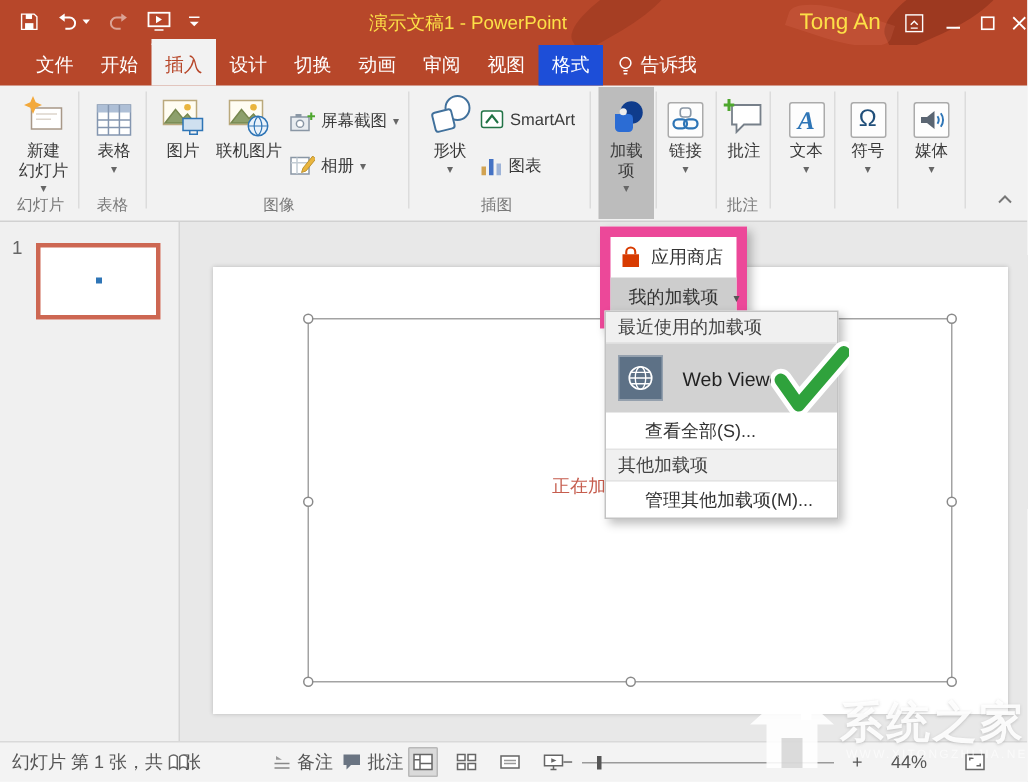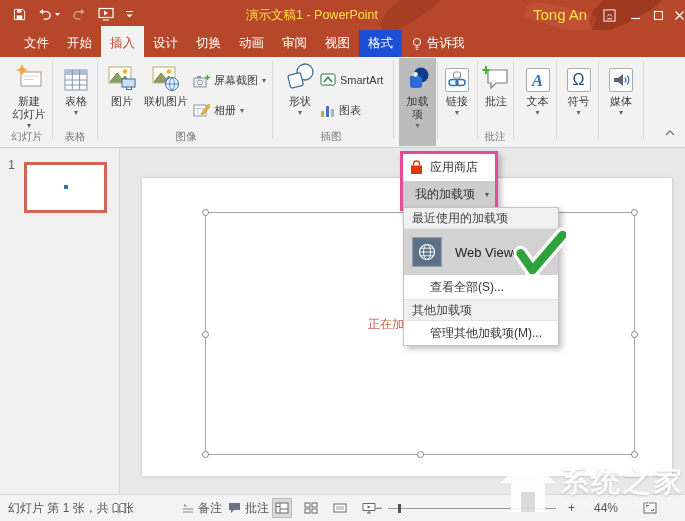--- a/index.html
+++ b/index.html
@@ -43,21 +43,21 @@
   .slide-num{position:absolute;left:8px;top:10px;color:#666;font-size:12.5px}
   .thumb{position:absolute;left:24px;top:14px;width:83px;height:51px;background:#fff;border:3px solid #cd6752}
   .thumb-dot{position:absolute;width:4px;height:4px;background:#2e75b6;left:37px;top:20px}
   .canvas{position:absolute;top:148px;left:121px;right:0;bottom:27px;background:#e8e8e8}
   .slide{position:absolute;left:21px;top:30px;width:530px;height:298px;background:#fff;box-shadow:0 0 3px rgba(0,0,0,.2)}
   .sel{position:absolute;left:63px;top:34px;width:430px;height:243px;border:1px solid #a3a3a3}
   .hdl{position:absolute;width:7px;height:7px;border:1px solid #8a8a8a;background:#fff;border-radius:50%}
   .loading{position:absolute;left:226px;top:138px;color:#c65d4e;font-size:12px;white-space:nowrap}
 
   
-  .menu1{position:absolute;left:400px;top:151px;width:98px;background:#fff;border:3px solid #ec4899;box-shadow:3px 3px 6px rgba(0,0,0,.25);z-index:40}
+  .menu1{position:absolute;left:400px;top:151px;width:98px;background:#fff;border:7px solid #ec4899;box-shadow:3px 3px 6px rgba(0,0,0,.25);z-index:40}
   .m1row{height:27px;display:flex;align-items:center;gap:6px;padding:0 6px;font-size:12px;color:#333;white-space:nowrap}
   .m1row.hl{background:#cdcdcd}
   .m1row .arr2{margin-left:4px;font-size:8px;color:#555}
   .menu2{position:absolute;left:403px;top:207px;width:156px;background:#fff;border:1px solid #c3c3c3;box-shadow:3px 3px 6px rgba(0,0,0,.25);z-index:41;font-size:12px;color:#333}
   .m2head{height:21px;line-height:21px;background:#f0f0f0;padding-left:8px;color:#444;border-bottom:1px solid #e3e3e3;white-space:nowrap}
   .wvrow{height:46px;background:#d2d2d2;display:flex;align-items:center;gap:13px;padding-left:8px}
   .wvicon{width:30px;height:30px;background:#5d7186;border:1px solid #93a0ae;display:flex;align-items:center;justify-content:center}
   .wvlabel{font-size:13px;color:#222}
   .m2item{height:24px;line-height:24px;padding-left:26px;white-space:nowrap}
   .m2sep{height:1px;background:#e3e3e3}

